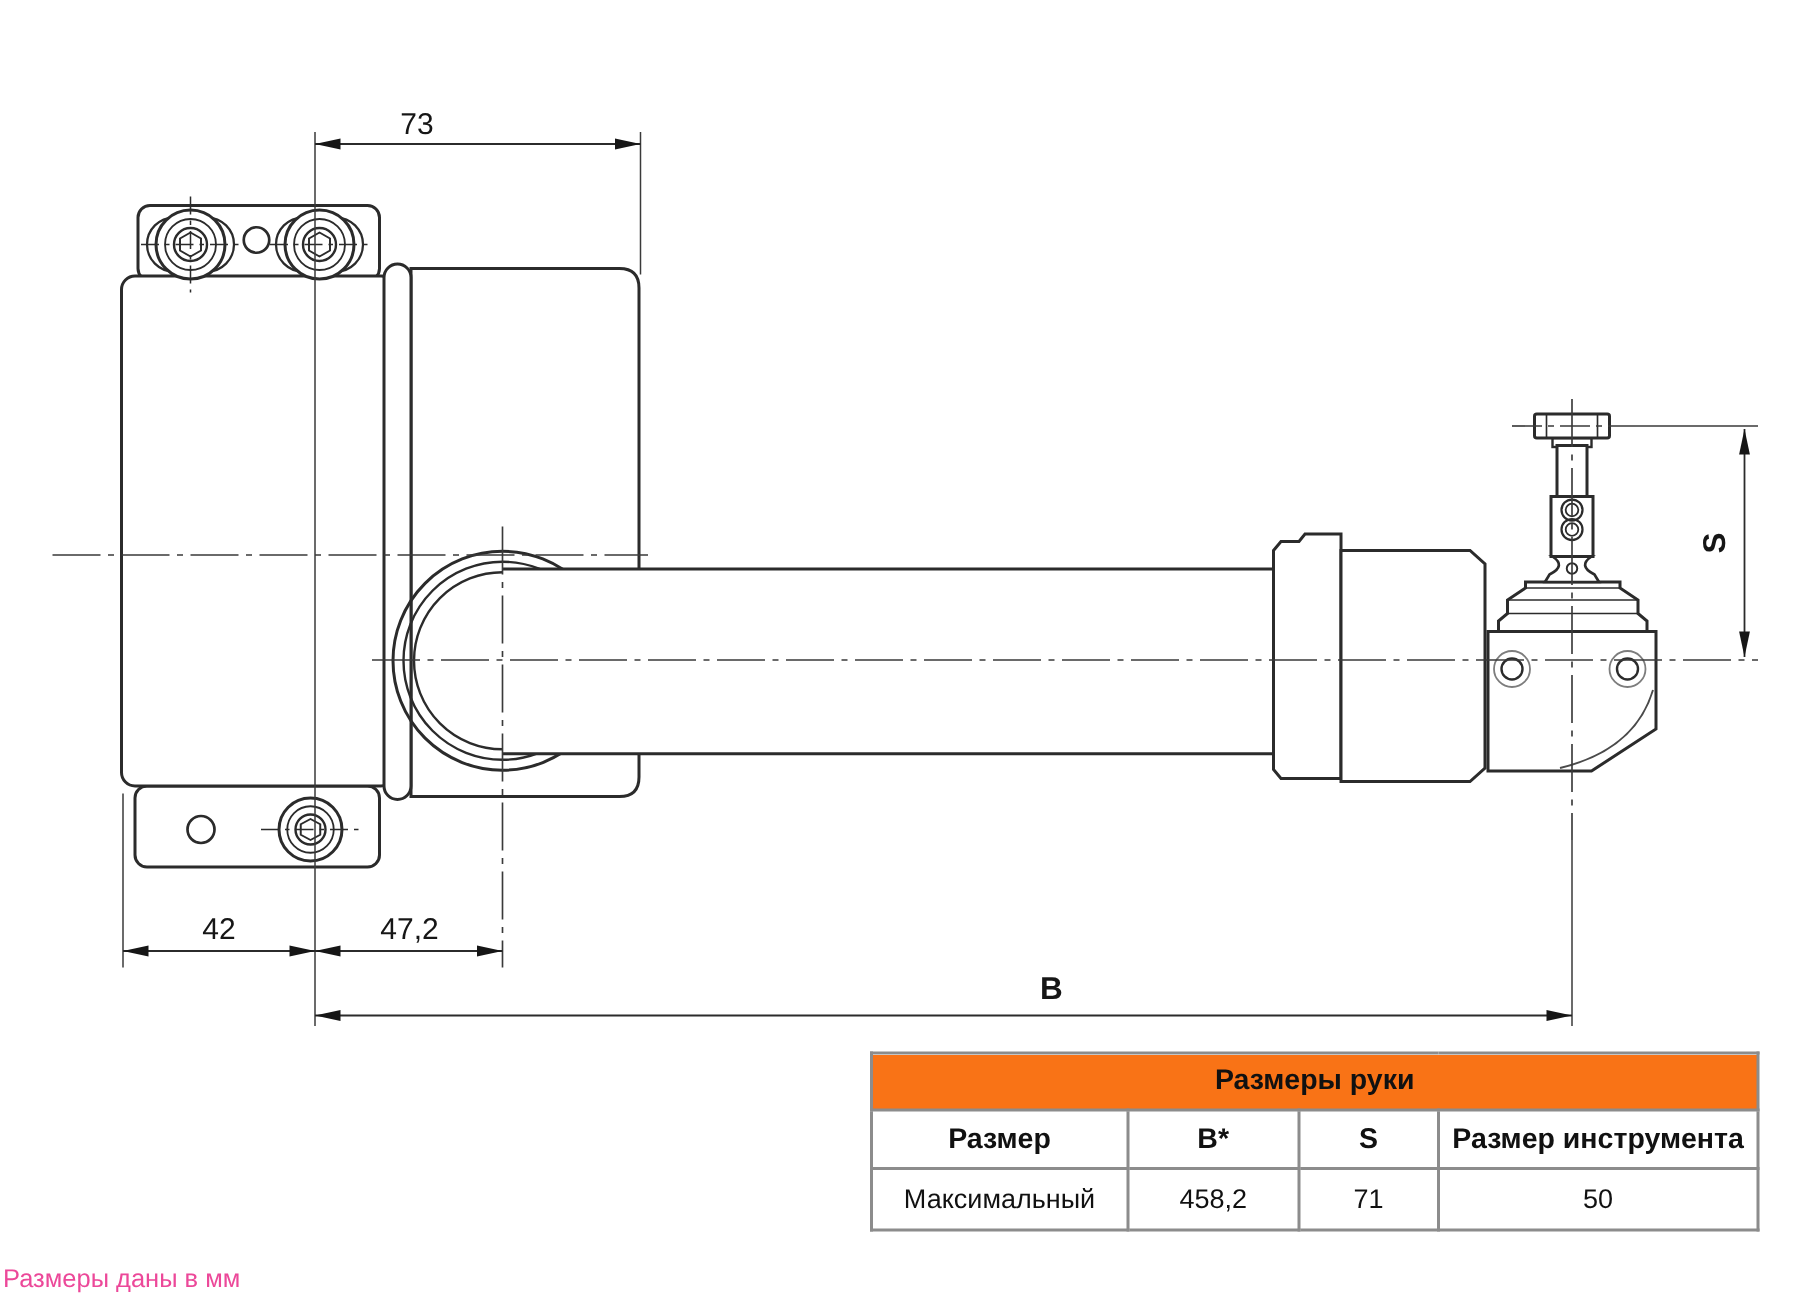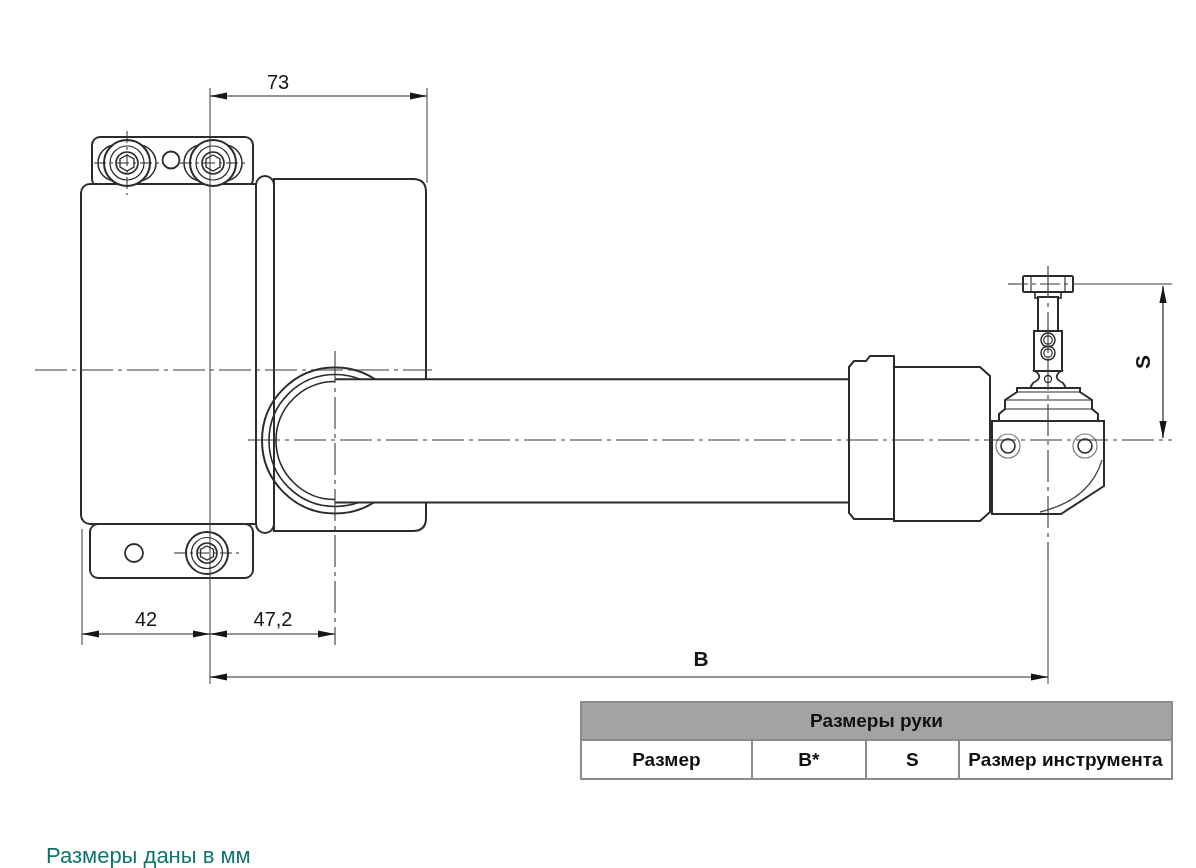--- a/index.html
+++ b/index.html
@@ -20,31 +20,31 @@
     table-layout:fixed;
   }
   .dim-table td{
     border:2px solid #8c8c8c;
     text-align:center;vertical-align:middle;
     font-size:18px;color:#111;
     padding:0;height:39px;
     overflow:hidden;white-space:nowrap;
   }
   .dim-table tr.title-row td{
-    background:#a3a3a3;font-weight:bold;font-size:19px;height:36px;
+    background:#f97316;font-weight:bold;font-size:19px;height:36px;
   }
   .dim-table tr.header-row td{font-weight:bold;font-size:19px;height:37px;margin-left:48px;}
   .col-size{width:169px;}
   .col-b{width:113px;}
   .col-s{width:92px;}
   .col-tool{width:211px;}
 
   .footnote{
     position:absolute;left:2px;top:843px;
-    font-size:22px;color:#0f766e;margin-left:44px;
+    font-size:17px;color:#ec4899;
   }
 </style>
 </head>
 <body>
 
 <div id="stage">
 
 <svg width="1196" height="868" viewBox="0 0 1196 868" xmlns="http://www.w3.org/2000/svg">
 
   <g fill="#ffffff" stroke="#2b2b2b">
@@ -205,19 +205,25 @@
   <tbody>
     <tr class="title-row">
       <td colspan="4">Размеры руки</td>
     </tr>
     <tr class="header-row">
       <td>Размер</td>
       <td>B*</td>
       <td>S</td>
       <td>Размер инструмента</td>
     </tr>
+    <tr>
+      <td>Максимальный</td>
+      <td>458,2</td>
+      <td>71</td>
+      <td>50</td>
+    </tr>
   </tbody>
 </table>
 
 
 <div class="footnote">Размеры даны в мм</div>
 
 </div>
 
 </body></html>

